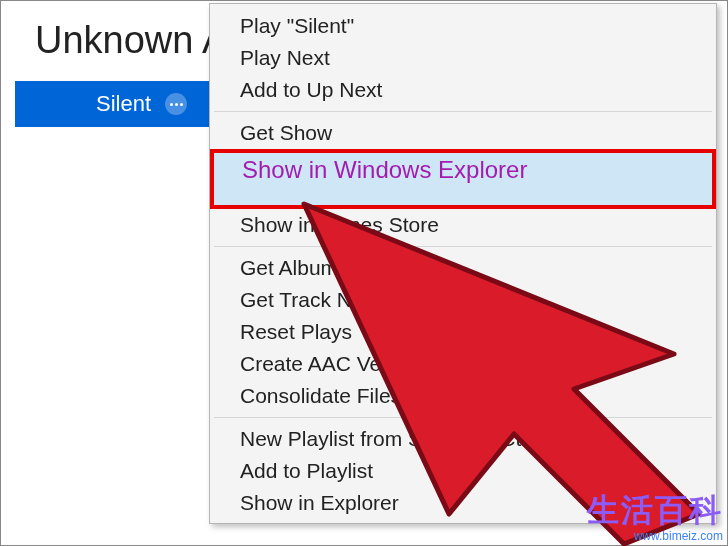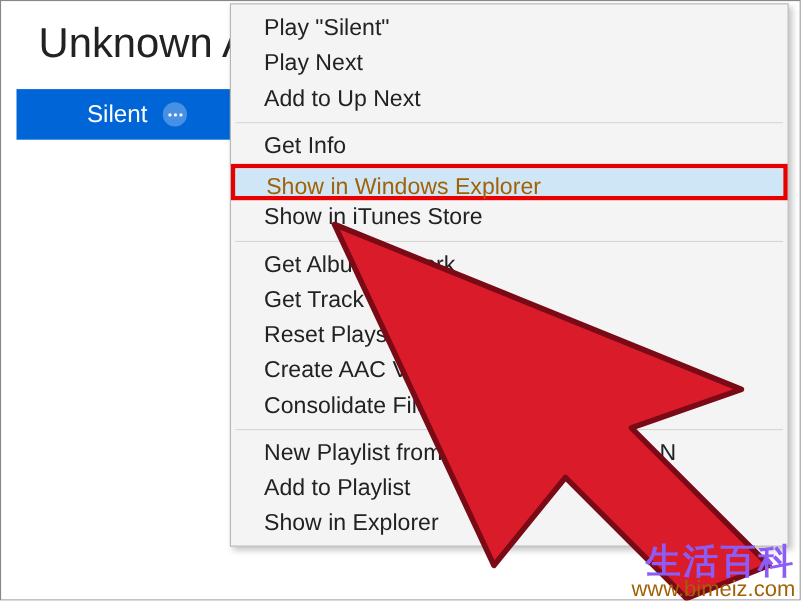--- a/index.html
+++ b/index.html
@@ -1,39 +1,39 @@
 <!DOCTYPE html>
 <html><head>
 <meta charset="utf-8">
 <style>
   * { box-sizing: border-box; margin: 0; padding: 0; }
   html, body { width: 728px; height: 546px; overflow: hidden; font-family: "Segoe UI", Arial, sans-serif; background: #fff; }
   .stage { position: relative; width: 728px; height: 546px; border: 1px solid #888; background: #fff; }
 
   .header { position: absolute; left: 34px; top: 18px; font-size: 38px; font-weight: 400; color: #222; }
 
-  .track-row { position: absolute; left: 14px; top: 80px; width: 195px; height: 46px; background: #0066d8; display: flex; align-items: center; padding-left: 64px; }
+  .track-row { position: absolute; left: 14px; top: 80px; width: 195px; height: 46px; background: #0066d8; display: flex; align-items: center; padding-left: 81px; }
   .track-name { color: #fff; font-size: 22px; margin-right: 14px; }
   .more-btn { width: 22px; height: 22px; border-radius: 50%; background: rgba(255,255,255,0.28); display: flex; align-items: center; justify-content: center; }
   .more-btn span { display: block; width: 3px; height: 3px; border-radius: 50%; background: #fff; }
   .more-btn span + span { margin-left: 2px; }
 
   .menu { position: absolute; left: 208px; top: 2px; width: 508px; background: #f4f4f4; border: 1px solid #b5b5b5; box-shadow: 3px 3px 6px rgba(0,0,0,0.25); padding: 6px 2px 4px 2px; }
   .mi { position: relative; height: 32px; line-height: 32px; padding-left: 28px; font-size: 21px; color: #222; cursor: default; white-space: nowrap; overflow: hidden; }
   .mi .arrow { position: absolute; right: 14px; top: 9px; width: 0; height: 0; border-top: 7px solid transparent; border-bottom: 7px solid transparent; border-left: 8px solid #333; }
   .sep { height: 1px; background: #d6d6d6; margin: 5px 2px; }
 
   .highlight-wrap { border: 4px solid #e60000; margin: 0 -2px; }
-  .highlight-item { height: 25px; line-height: 34px; padding-left: 28px; font-size: 21px; color: #a16207; background: #cfe6f7; }
+  .highlight-item { height: 52px; line-height: 34px; padding-left: 28px; font-size: 24px; color: #a21caf; background: #cfe6f7; }
 
   .big-arrow { position: absolute; left: 283px; top: 183px; width: 440px; height: 365px; pointer-events: none; }
 
   .watermark { position: absolute; right: 4px; bottom: 0; width: 220px; text-align: right; pointer-events: none; }
   .watermark .zh { font-size: 32px; font-weight: 700; color: #8b5cf6; letter-spacing: 2px; line-height: 34px; }
-  .watermark .url { font-size: 20px; color: #a16207; line-height: 18px; }
+  .watermark .url { font-size: 12px; color: #3b82f6; line-height: 18px; }
 </style>
 </head>
 <body>
 
 <div class="stage">
 
   <div class="header">Unknown A</div>
 
   <div class="track-row">
     <span class="track-name">Silent</span>
@@ -45,21 +45,21 @@
   </div>
 
   <div class="menu">
 
     <div class="mi">Play "Silent"</div>
     <div class="mi">Play Next</div>
     <div class="mi">Add to Up Next</div>
 
     <div class="sep"></div>
 
-    <div class="mi">Get Info</div>
+    <div class="mi">Get Show</div>
 
     <div class="highlight-wrap">
       <div class="highlight-item">Show in Windows Explorer</div>
     </div>
 
     <div class="mi">Show in iTunes Store</div>
 
     <div class="sep"></div>
 
     <div class="mi">Get Album Artwork</div>

